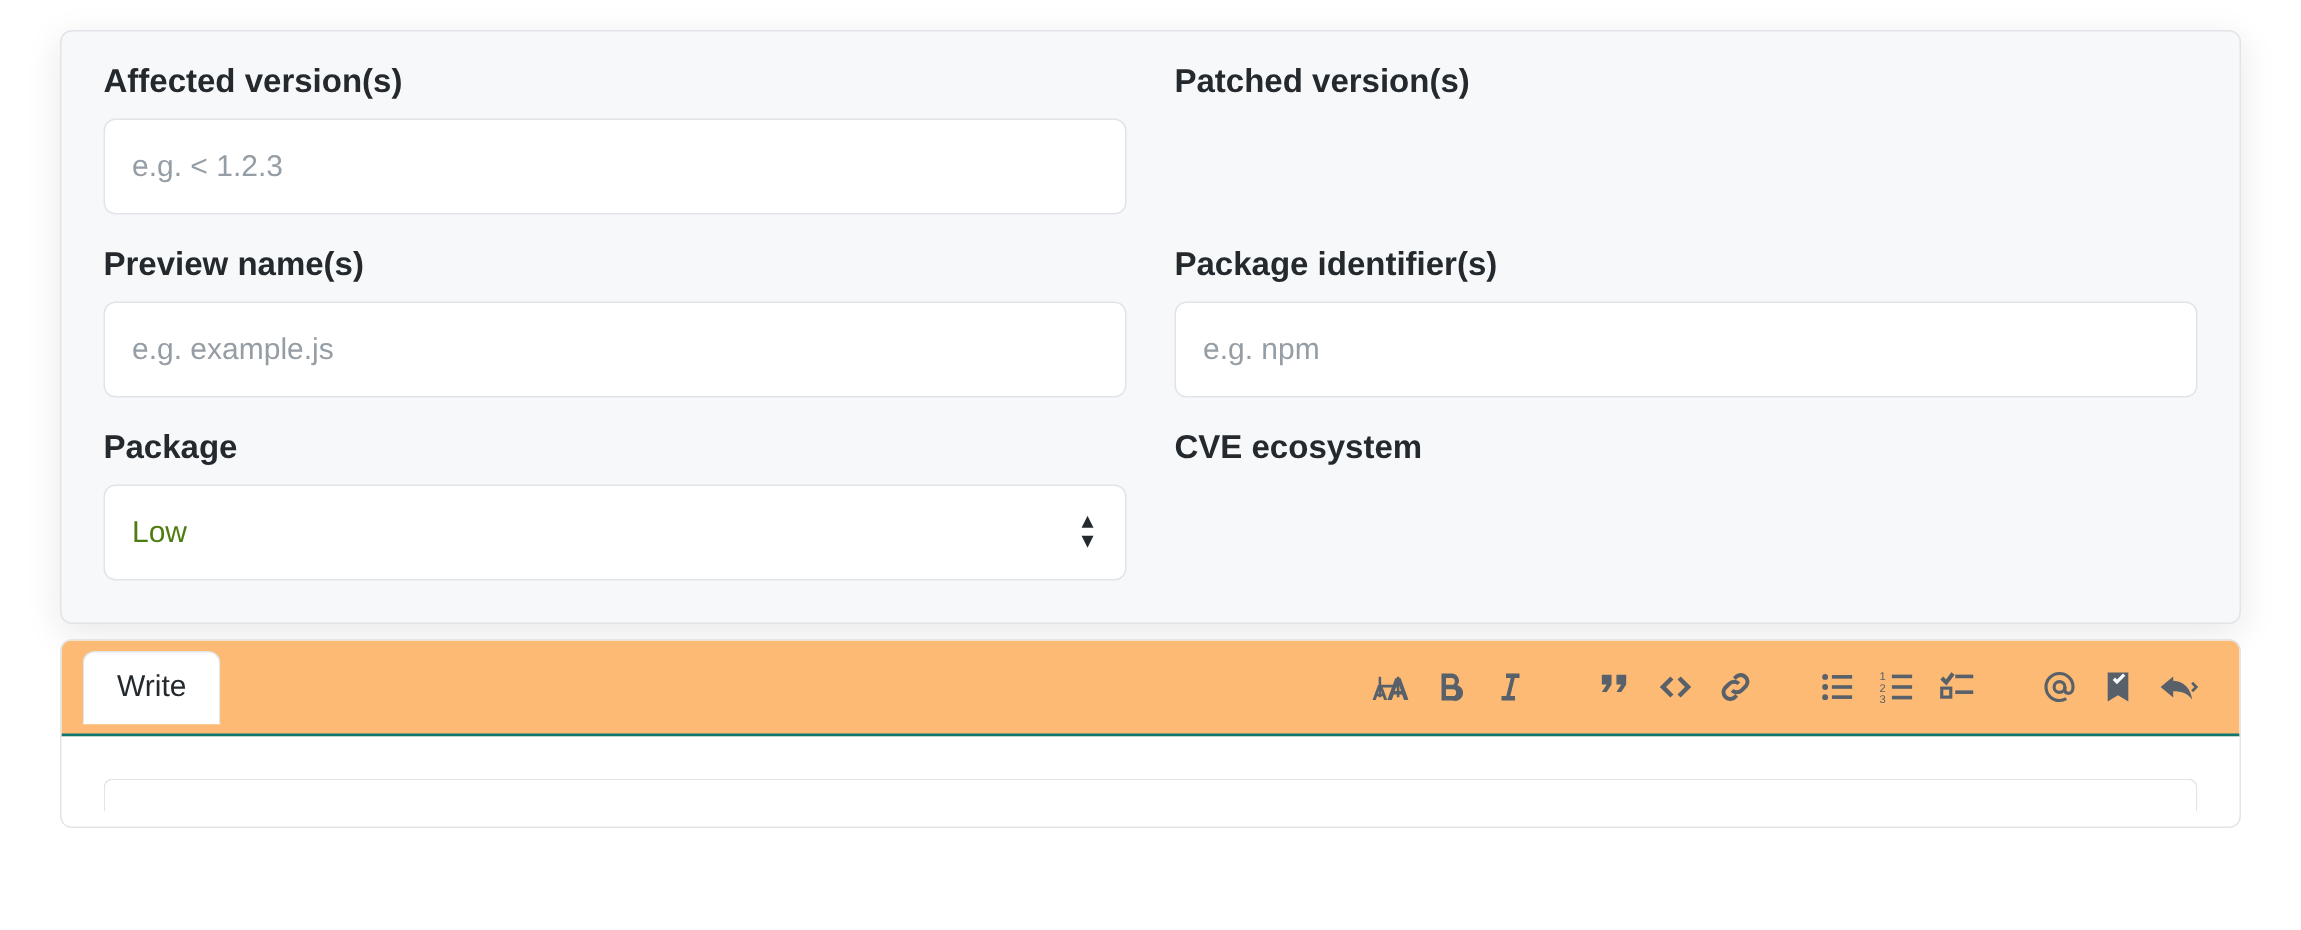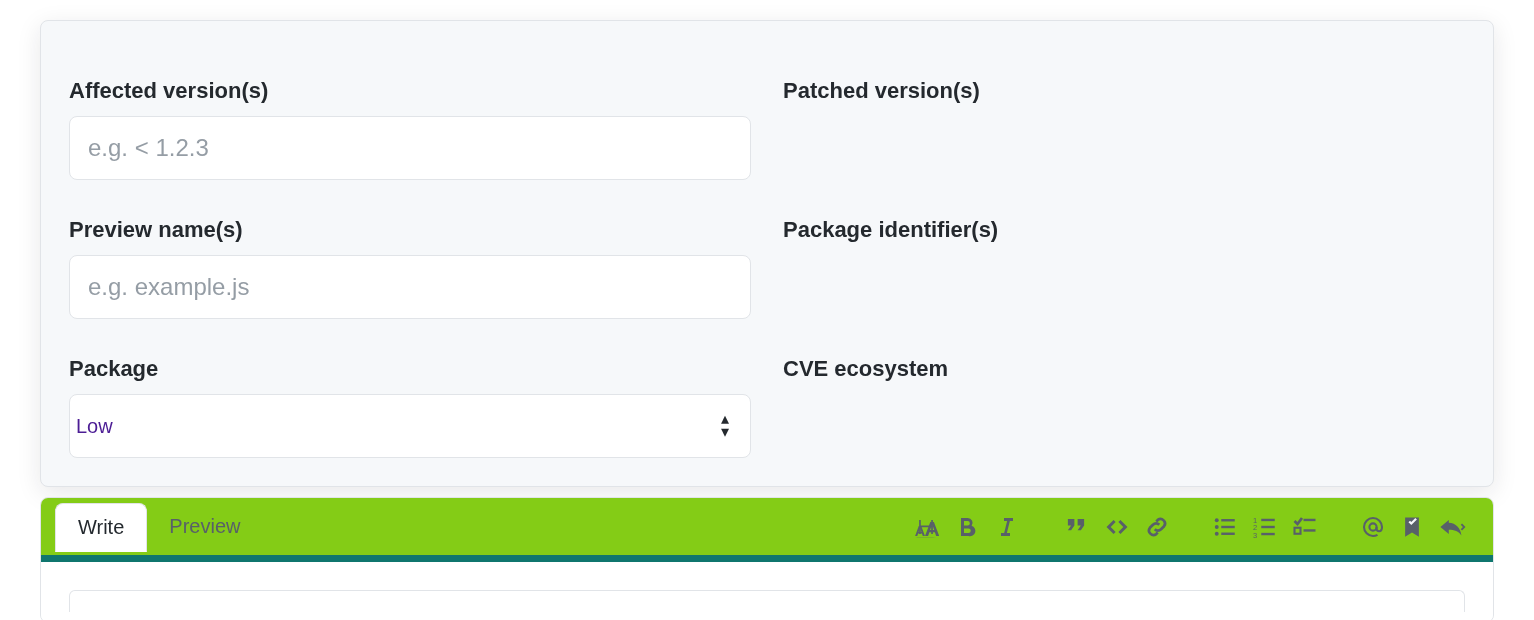--- a/index.html
+++ b/index.html
@@ -21,21 +21,20 @@
       border-radius: 8px;
       margin: 20px 40px 10px 40px;
       padding: 20px 28px 28px 28px;
       box-shadow: 0 6px 24px rgba(27,31,35,0.1);
     }
 
     .row {
       display: flex;
       gap: 32px;
       margin-bottom: 20px;
-      margin-top: 37px;
     }
 
     .row:last-child {
       margin-bottom: 0;
     }
 
     .col {
       flex: 1;
     }
 
@@ -43,38 +42,38 @@
       font-weight: 600;
       font-size: 22px;
       color: #24292e;
       margin-bottom: 12px;
     }
 
     .input {
       width: 100%;
       height: 64px;
       padding: 0 18px;
-      font-size: 24px;
+      font-size: 20px;
       color: #24292e;
       background: #ffffff;
       border: 1px solid #e1e4e8;
       border-radius: 8px;
       outline: none;
     }
 
     .input::placeholder {
       color: #959da5;
     }
 
     .select {
       width: 100%;
       height: 64px;
-      padding: 0 6px;
+      padding: 0 18px;
       font-size: 20px;
-      color: #4c1d95;
+      color: #4d7c0f;
       background: #ffffff;
       border: 1px solid #e1e4e8;
       border-radius: 8px;
       outline: none;
       appearance: none;
       -webkit-appearance: none;
       -moz-appearance: none;
     }
 
     .select-wrap {
@@ -98,24 +97,24 @@
       margin: 0 40px;
       border: 1px solid #e1e4e8;
       border-radius: 8px;
       background: #f6f8fa;
       overflow: hidden;
     }
 
     .tabs {
       display: flex;
       align-items: center;
-      border-bottom: 7px solid #0f766e;
+      border-bottom: 2px solid #0f766e;
       padding-left: 14px;
       height: 64px;
-      background: #84cc16;
+      background: #fdba74;
     }
 
     .tab {
       padding: 12px 22px;
       font-size: 20px;
       color: #586069;
       border-top-left-radius: 8px;
       border-top-right-radius: 8px;
       cursor: pointer;
     }
@@ -179,20 +178,21 @@
     </div>
   </div>
 
   <div class="row">
     <div class="col">
       <div class="label">Preview name(s)</div>
       <input class="input" type="text" placeholder="e.g. example.js" style="">
     </div>
     <div class="col">
       <div class="label">Package identifier(s)</div>
+      <input class="input" type="text" placeholder="e.g. npm" style="">
     </div>
   </div>
 
   <div class="row">
     <div class="col">
       <div class="label">Package</div>
       <div class="select-wrap">
         <select class="select">
           <option>Low</option>
         </select>
@@ -202,21 +202,20 @@
     <div class="col">
       <div class="label">CVE ecosystem</div>
     </div>
   </div>
 
 </div>
 
 <div class="editor-wrap">
   <div class="tabs">
     <div class="tab active">Write</div>
-    <div class="tab">Preview</div>
 
     <div class="toolbar">
 
       <span class="ticon">
         <svg width="26" height="26" viewBox="0 0 16 16" fill="currentColor">
             <path d="M3.75 12.25V3.75h1.025L4.8 7.1h6.4l.025-3.35h1.025v8.5H11.2L11.18 8.2H4.82l-.02 4.05zM1.5 14.25l1.4-.03 9.2-.01 1.9.04"></path>
             <text x="1" y="13.5" font-size="9" font-weight="600" fill="currentColor">A</text>
             <text x="7" y="13.5" font-size="13" font-weight="600" fill="currentColor">A</text>
           </svg>
       </span>

